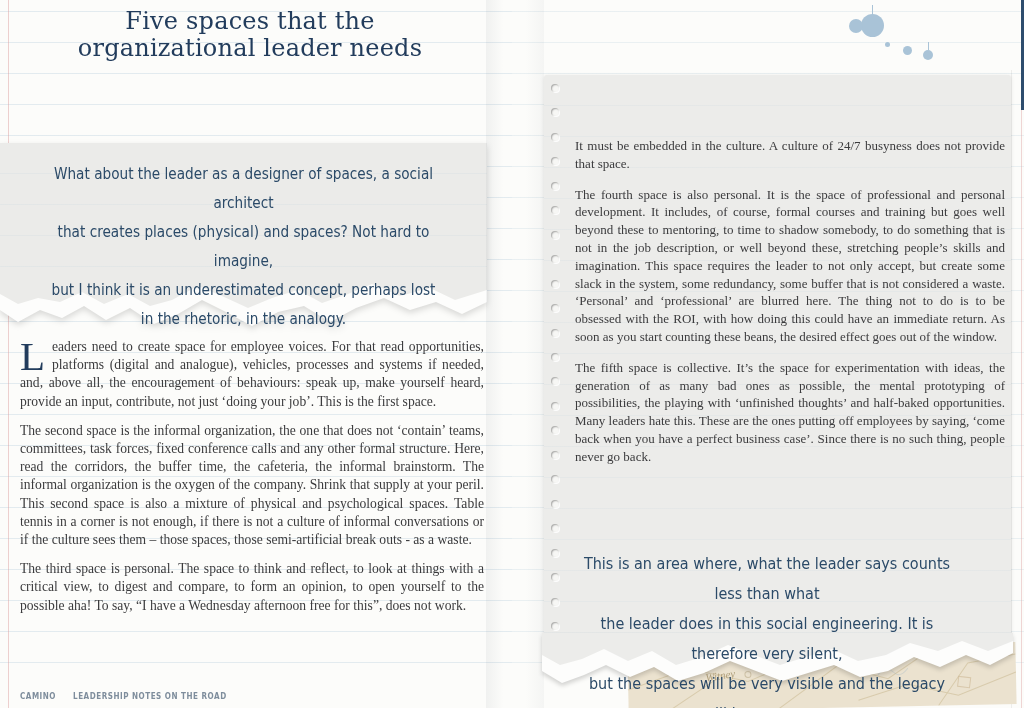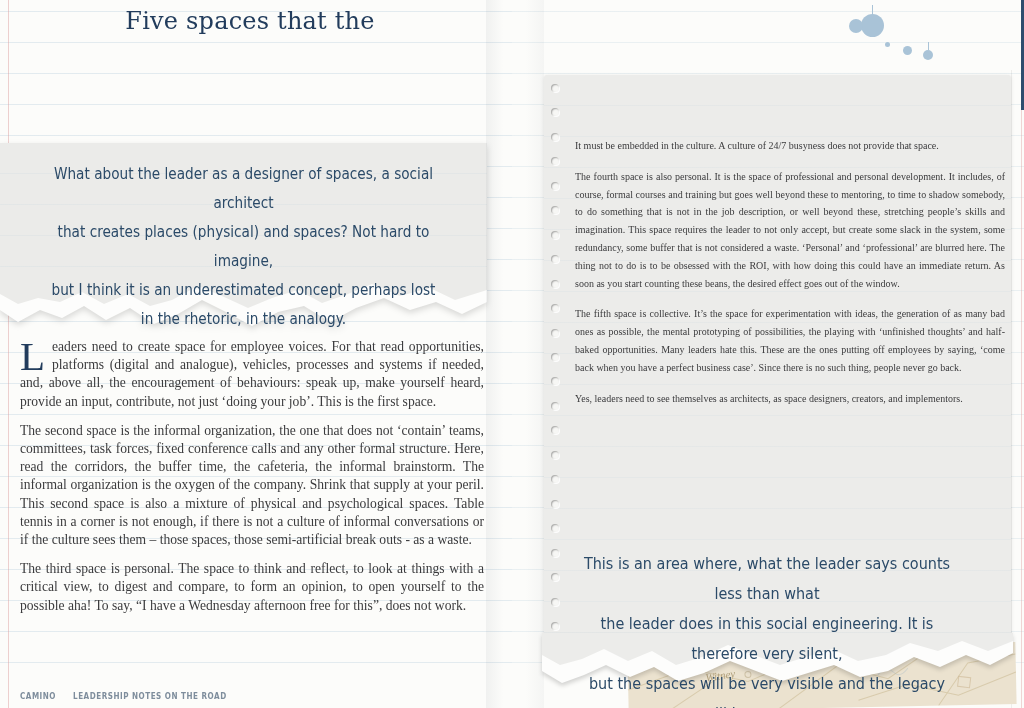--- a/index.html
+++ b/index.html
@@ -60,40 +60,41 @@
     background-image:repeating-linear-gradient(to bottom, rgba(0,0,0,0) 0 30px, rgba(168,195,212,0.10) 30px 31px);
     box-shadow:0 1px 4px rgba(0,0,0,0.10); }
   .np-tear { position:absolute; left:30px; top:633px; width:471px; height:60px; z-index:4;
     filter:drop-shadow(0 3px 2px rgba(0,0,0,0.16)); }
 
   .holes { position:absolute; left:7px; top:9px; height:546px; display:flex; flex-direction:column; justify-content:space-between; }
   .hole { width:8px; height:8px; border-radius:50%; background:#f7f7f5;
     box-shadow:inset 1px 1px 1.5px rgba(0,0,0,0.32), 1px 1px 0 rgba(255,255,255,0.9); }
 
   .right-body { position:absolute; left:63px; top:137px; width:430px; z-index:4;
-    font-size:10px; line-height:17.8px; color:#3b3b3d; text-align:justify; }
+    font-size:13px; line-height:17.8px; color:#3b3b3d; text-align:justify; }
   .right-body p { margin:0 0 13px 0; }
 
   .closing-quote { position:absolute; left:45px; top:549px; width:420px; text-align:center; z-index:4;
     font-size:16px; line-height:30px; transform:scaleX(0.9); transform-origin:50% 0; }
 
   .map-fragment { position:absolute; left:116px; top:646px; width:388px; height:62px; z-index:2;
     background:#ebe2cf; transform:rotate(-1.2deg); overflow:hidden; }
   .map-label { font-family:"Liberation Serif", serif; font-style:italic; }
 </style>
 </head>
 <body>
 
 <div class="spread">
 
   <div class="page page-left">
     <div class="margin-line"></div>
 
     <div class="title">
       <div>Five spaces that the</div>
+      <div>organizational leader needs</div>
     </div>
 
     <div class="intro-quote-block">
       <div class="iq-gray"></div>
       <svg class="iq-tear" viewBox="0 0 487 60" preserveAspectRatio="none">
         <path fill="#fdfdfc" d="M0,0 H487 V26 L462,38 436,26 410,34 384,22 356,32 330,46 304,30 278,36 252,50 226,36 202,24 178,38 154,48 130,32 106,44 84,30 62,42 40,34 18,46 0,34 Z"></path>
         <path fill="#ebebe9" d="M0,0 H487 V14 L455,24 430,12 400,20 372,8 348,18 322,27 298,14 272,22 248,32 222,20 198,10 172,24 150,30 128,18 104,28 82,16 60,26 38,22 18,28 0,18 Z"></path>
       </svg>
       <div class="iq-text hand">
         <div>What about the leader as a designer of spaces, a social architect</div>
@@ -177,21 +178,20 @@
     </div>
     <svg class="np-tear" viewBox="0 0 471 60" preserveAspectRatio="none">
       <path fill="#fdfdfc" d="M0,0 H471 V20 L448,32 424,22 398,34 372,24 346,38 318,44 292,32 266,40 240,48 214,38 188,28 162,40 136,48 112,34 88,44 64,32 42,42 20,50 0,38 Z"></path>
       <path fill="#ececea" d="M0,0 H471 V8 L446,18 420,8 396,18 368,10 344,22 316,28 290,16 264,24 238,32 212,22 186,12 160,24 134,32 110,18 86,28 62,16 40,26 18,32 0,22 Z"></path>
     </svg>
 
     <div class="right-body">
       <p>It must be embedded in the culture. A culture of 24/7 busyness does not provide that space.</p>
       <p>The fourth space is also personal. It is the space of professional and personal development. It includes, of course, formal courses and training but goes well beyond these to mentoring, to time to shadow somebody, to do something that is not in the job description, or well beyond these, stretching people’s skills and imagination. This space requires the leader to not only accept, but create some slack in the system, some redundancy, some buffer that is not considered a waste. ‘Personal’ and ‘professional’ are blurred here. The thing not to do is to be obsessed with the ROI, with how doing this could have an immediate return. As soon as you start counting these beans, the desired effect goes out of the window.</p>
       <p>The fifth space is collective. It’s the space for experimentation with ideas, the generation of as many bad ones as possible, the mental prototyping of possibilities, the playing with ‘unfinished thoughts’ and half-baked opportunities. Many leaders hate this. These are the ones putting off employees by saying, ‘come back when you have a perfect business case’. Since there is no such thing, people never go back.</p>
-      <p>Yes, leaders need to see themselves as architects, as space designers, creators, and implementors.</p>
     </div>
 
     <div class="closing-quote hand">
       <div>This is an area where, what the leader says counts less than what</div>
       <div>the leader does in this social engineering. It is therefore very silent,</div>
       <div>but the spaces will be very visible and the legacy will be enormous.</div>
     </div>
   </div>
 
   <div class="gutter"></div>

